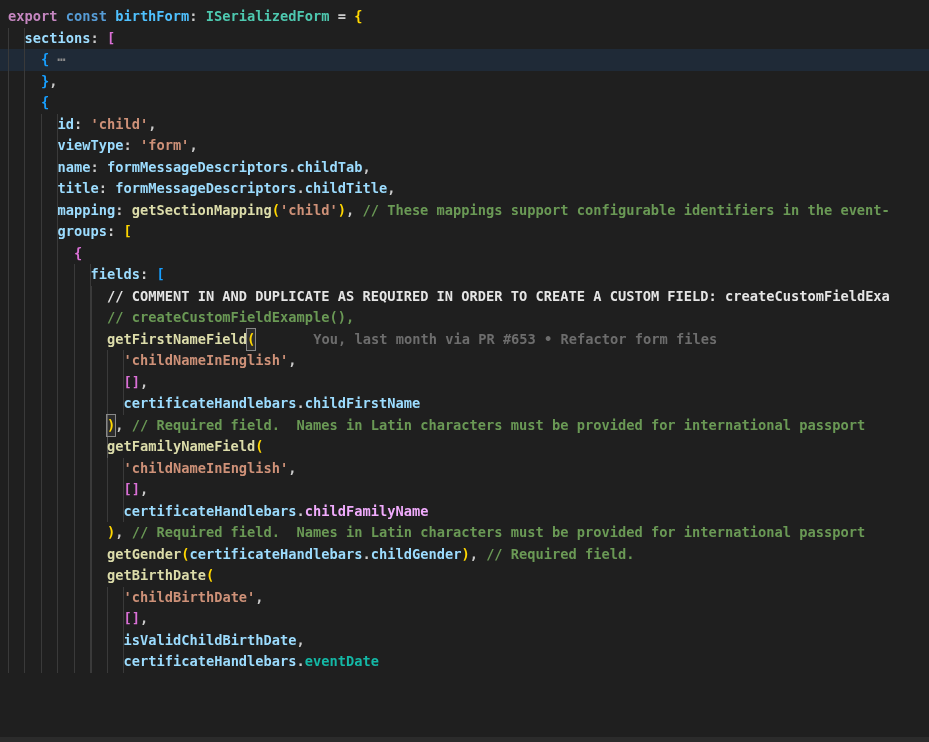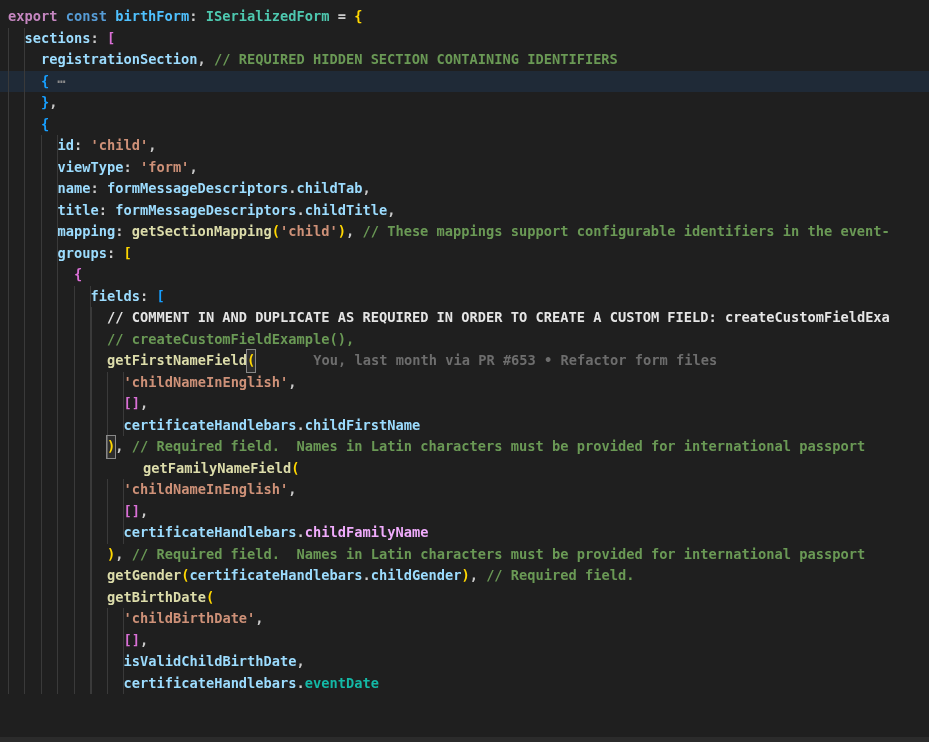--- a/index.html
+++ b/index.html
@@ -47,40 +47,39 @@
   }
 </style>
 </head>
 <body>
 
 <div class="editor" style="background: rgb(31, 31, 31); font-weight: bold;">
   <div class="active-guide" style="background: rgb(88, 88, 88);"></div>
   <div class="lines" id="lines">
       <div class="line"><span class="ind" style="width: 0px;"></span><span class="tk" style="color: rgb(197, 134, 192);">export</span><span class="tk" style="color: rgb(204, 204, 204);"> </span><span class="tk" style="color: rgb(86, 156, 214);">const</span><span class="tk" style="color: rgb(204, 204, 204);"> </span><span class="tk" style="color: rgb(79, 193, 255);">birthForm</span><span class="tk" style="color: rgb(204, 204, 204);">:</span><span class="tk" style="color: rgb(204, 204, 204);"> </span><span class="tk" style="color: rgb(78, 201, 176);">ISerializedForm</span><span class="tk" style="color: rgb(204, 204, 204);"> = </span><span class="tk" style="color: rgb(255, 215, 0);">{</span></div>
       <div class="line"><span class="ind" style="width: 16.5px;"></span><span class="tk" style="color: rgb(156, 220, 254);">sections</span><span class="tk" style="color: rgb(204, 204, 204);">: </span><span class="tk" style="color: rgb(218, 112, 214);">[</span></div>
-      <div class="line"><span class="ind" style="width: 33px;"></span><span class="tk" style="color: rgb(156, 220, 254);">registrationSection</span><span class="tk" style="color: rgb(204, 204, 204);">, </span><span class="tk" style="color: rgb(106, 153, 85);">// REQUIRED HIDDEN SECTION CONTAINING IDENTIFIERS</span></div>
       <div class="line hl" style="background: rgb(31, 42, 55);"><span class="ind" style="width: 33px;"></span><span class="tk" style="color: rgb(23, 159, 255);">{</span><span class="tk" style="color: rgb(204, 204, 204);"> </span><span class="tk fold-dots" style="color: rgb(138, 138, 138);">⋯</span></div>
       <div class="line"><span class="ind" style="width: 33px;"></span><span class="tk" style="color: rgb(23, 159, 255);">}</span><span class="tk" style="color: rgb(204, 204, 204);">,</span></div>
       <div class="line"><span class="ind" style="width: 33px;"></span><span class="tk" style="color: rgb(23, 159, 255);">{</span></div>
       <div class="line"><span class="ind" style="width: 49.5px;"></span><span class="tk" style="color: rgb(156, 220, 254);">id</span><span class="tk" style="color: rgb(204, 204, 204);">: </span><span class="tk" style="color: rgb(206, 145, 120);">'child'</span><span class="tk" style="color: rgb(204, 204, 204);">,</span></div>
       <div class="line"><span class="ind" style="width: 49.5px;"></span><span class="tk" style="color: rgb(156, 220, 254);">viewType</span><span class="tk" style="color: rgb(204, 204, 204);">: </span><span class="tk" style="color: rgb(206, 145, 120);">'form'</span><span class="tk" style="color: rgb(204, 204, 204);">,</span></div>
       <div class="line"><span class="ind" style="width: 49.5px;"></span><span class="tk" style="color: rgb(156, 220, 254);">name</span><span class="tk" style="color: rgb(204, 204, 204);">: </span><span class="tk" style="color: rgb(156, 220, 254);">formMessageDescriptors</span><span class="tk" style="color: rgb(204, 204, 204);">.</span><span class="tk" style="color: rgb(156, 220, 254);">childTab</span><span class="tk" style="color: rgb(204, 204, 204);">,</span></div>
       <div class="line"><span class="ind" style="width: 49.5px;"></span><span class="tk" style="color: rgb(156, 220, 254);">title</span><span class="tk" style="color: rgb(204, 204, 204);">: </span><span class="tk" style="color: rgb(156, 220, 254);">formMessageDescriptors</span><span class="tk" style="color: rgb(204, 204, 204);">.</span><span class="tk" style="color: rgb(156, 220, 254);">childTitle</span><span class="tk" style="color: rgb(204, 204, 204);">,</span></div>
       <div class="line"><span class="ind" style="width: 49.5px;"></span><span class="tk" style="color: rgb(156, 220, 254);">mapping</span><span class="tk" style="color: rgb(204, 204, 204);">: </span><span class="tk" style="color: rgb(220, 220, 170);">getSectionMapping</span><span class="tk" style="color: rgb(255, 215, 0);">(</span><span class="tk" style="color: rgb(206, 145, 120);">'child'</span><span class="tk" style="color: rgb(255, 215, 0);">)</span><span class="tk" style="color: rgb(204, 204, 204);">, </span><span class="tk" style="color: rgb(106, 153, 85);">// These mappings support configurable identifiers in the event-</span></div>
       <div class="line"><span class="ind" style="width: 49.5px;"></span><span class="tk" style="color: rgb(156, 220, 254);">groups</span><span class="tk" style="color: rgb(204, 204, 204);">: </span><span class="tk" style="color: rgb(255, 215, 0);">[</span></div>
       <div class="line"><span class="ind" style="width: 66px;"></span><span class="tk" style="color: rgb(218, 112, 214);">{</span></div>
       <div class="line"><span class="ind" style="width: 82.5px;"></span><span class="tk" style="color: rgb(156, 220, 254);">fields</span><span class="tk" style="color: rgb(204, 204, 204);">: </span><span class="tk" style="color: rgb(23, 159, 255);">[</span></div>
       <div class="line"><span class="ind" style="width: 99px;"></span><span class="tk" style="color: #e5e5e5;">// COMMENT IN AND DUPLICATE AS REQUIRED IN ORDER TO CREATE A CUSTOM FIELD: createCustomFieldExa</span></div>
       <div class="line"><span class="ind" style="width: 99px;"></span><span class="tk" style="color: rgb(106, 153, 85);">// createCustomFieldExample(),</span></div>
       <div class="line"><span class="ind" style="width: 99px;"></span><span class="tk" style="color: rgb(220, 220, 170);">getFirstNameField</span><span class="tk m" style="color: rgb(255, 215, 0);">(</span><span class="blame" style="color: rgb(109, 109, 109);">You, last month via PR #653 • Refactor form files</span></div>
       <div class="line"><span class="ind" style="width: 115.5px;"></span><span class="tk" style="color: rgb(206, 145, 120);">'childNameInEnglish'</span><span class="tk" style="color: rgb(204, 204, 204);">,</span></div>
       <div class="line"><span class="ind" style="width: 115.5px;"></span><span class="tk" style="color: rgb(218, 112, 214);">[]</span><span class="tk" style="color: rgb(204, 204, 204);">,</span></div>
       <div class="line"><span class="ind" style="width: 115.5px;"></span><span class="tk" style="color: rgb(156, 220, 254);">certificateHandlebars</span><span class="tk" style="color: rgb(204, 204, 204);">.</span><span class="tk" style="color: rgb(156, 220, 254);">childFirstName</span></div>
       <div class="line"><span class="ind" style="width: 99px;"></span><span class="tk m" style="color: rgb(255, 215, 0);">)</span><span class="tk" style="color: rgb(204, 204, 204);">, </span><span class="tk" style="color: rgb(106, 153, 85);">// Required field.  Names in Latin characters must be provided for international passport</span></div>
-      <div class="line"><span class="ind" style="width: 99px;"></span><span class="tk" style="color: rgb(220, 220, 170); margin-left: 36px;">getFamilyNameField</span><span class="tk" style="color: rgb(255, 215, 0);">(</span></div>
+      <div class="line"><span class="ind" style="width: 99px;"></span><span class="tk" style="color: rgb(220, 220, 170);">getFamilyNameField</span><span class="tk" style="color: rgb(255, 215, 0);">(</span></div>
       <div class="line"><span class="ind" style="width: 115.5px;"></span><span class="tk" style="color: rgb(206, 145, 120);">'childNameInEnglish'</span><span class="tk" style="color: rgb(204, 204, 204);">,</span></div>
       <div class="line"><span class="ind" style="width: 115.5px;"></span><span class="tk" style="color: rgb(218, 112, 214);">[]</span><span class="tk" style="color: rgb(204, 204, 204);">,</span></div>
       <div class="line"><span class="ind" style="width: 115.5px;"></span><span class="tk" style="color: rgb(156, 220, 254);">certificateHandlebars</span><span class="tk" style="color: rgb(204, 204, 204);">.</span><span class="tk" style="color: #f0abfc;">childFamilyName</span></div>
       <div class="line"><span class="ind" style="width: 99px;"></span><span class="tk" style="color: rgb(255, 215, 0);">)</span><span class="tk" style="color: rgb(204, 204, 204);">, </span><span class="tk" style="color: rgb(106, 153, 85);">// Required field.  Names in Latin characters must be provided for international passport</span></div>
       <div class="line"><span class="ind" style="width: 99px;"></span><span class="tk" style="color: rgb(220, 220, 170);">getGender</span><span class="tk" style="color: rgb(255, 215, 0);">(</span><span class="tk" style="color: rgb(156, 220, 254);">certificateHandlebars</span><span class="tk" style="color: rgb(204, 204, 204);">.</span><span class="tk" style="color: rgb(156, 220, 254);">childGender</span><span class="tk" style="color: rgb(255, 215, 0);">)</span><span class="tk" style="color: rgb(204, 204, 204);">, </span><span class="tk" style="color: rgb(106, 153, 85);">// Required field.</span></div>
       <div class="line"><span class="ind" style="width: 99px;"></span><span class="tk" style="color: rgb(220, 220, 170);">getBirthDate</span><span class="tk" style="color: rgb(255, 215, 0);">(</span></div>
       <div class="line"><span class="ind" style="width: 115.5px;"></span><span class="tk" style="color: rgb(206, 145, 120);">'childBirthDate'</span><span class="tk" style="color: rgb(204, 204, 204);">,</span></div>
       <div class="line"><span class="ind" style="width: 115.5px;"></span><span class="tk" style="color: rgb(218, 112, 214);">[]</span><span class="tk" style="color: rgb(204, 204, 204);">,</span></div>
       <div class="line"><span class="ind" style="width: 115.5px;"></span><span class="tk" style="color: rgb(156, 220, 254);">isValidChildBirthDate</span><span class="tk" style="color: rgb(204, 204, 204);">,</span></div>
       <div class="line"><span class="ind" style="width: 115.5px;"></span><span class="tk" style="color: rgb(156, 220, 254);">certificateHandlebars</span><span class="tk" style="color: rgb(204, 204, 204);">.</span><span class="tk" style="color: #14b8a6;">eventDate</span></div>

